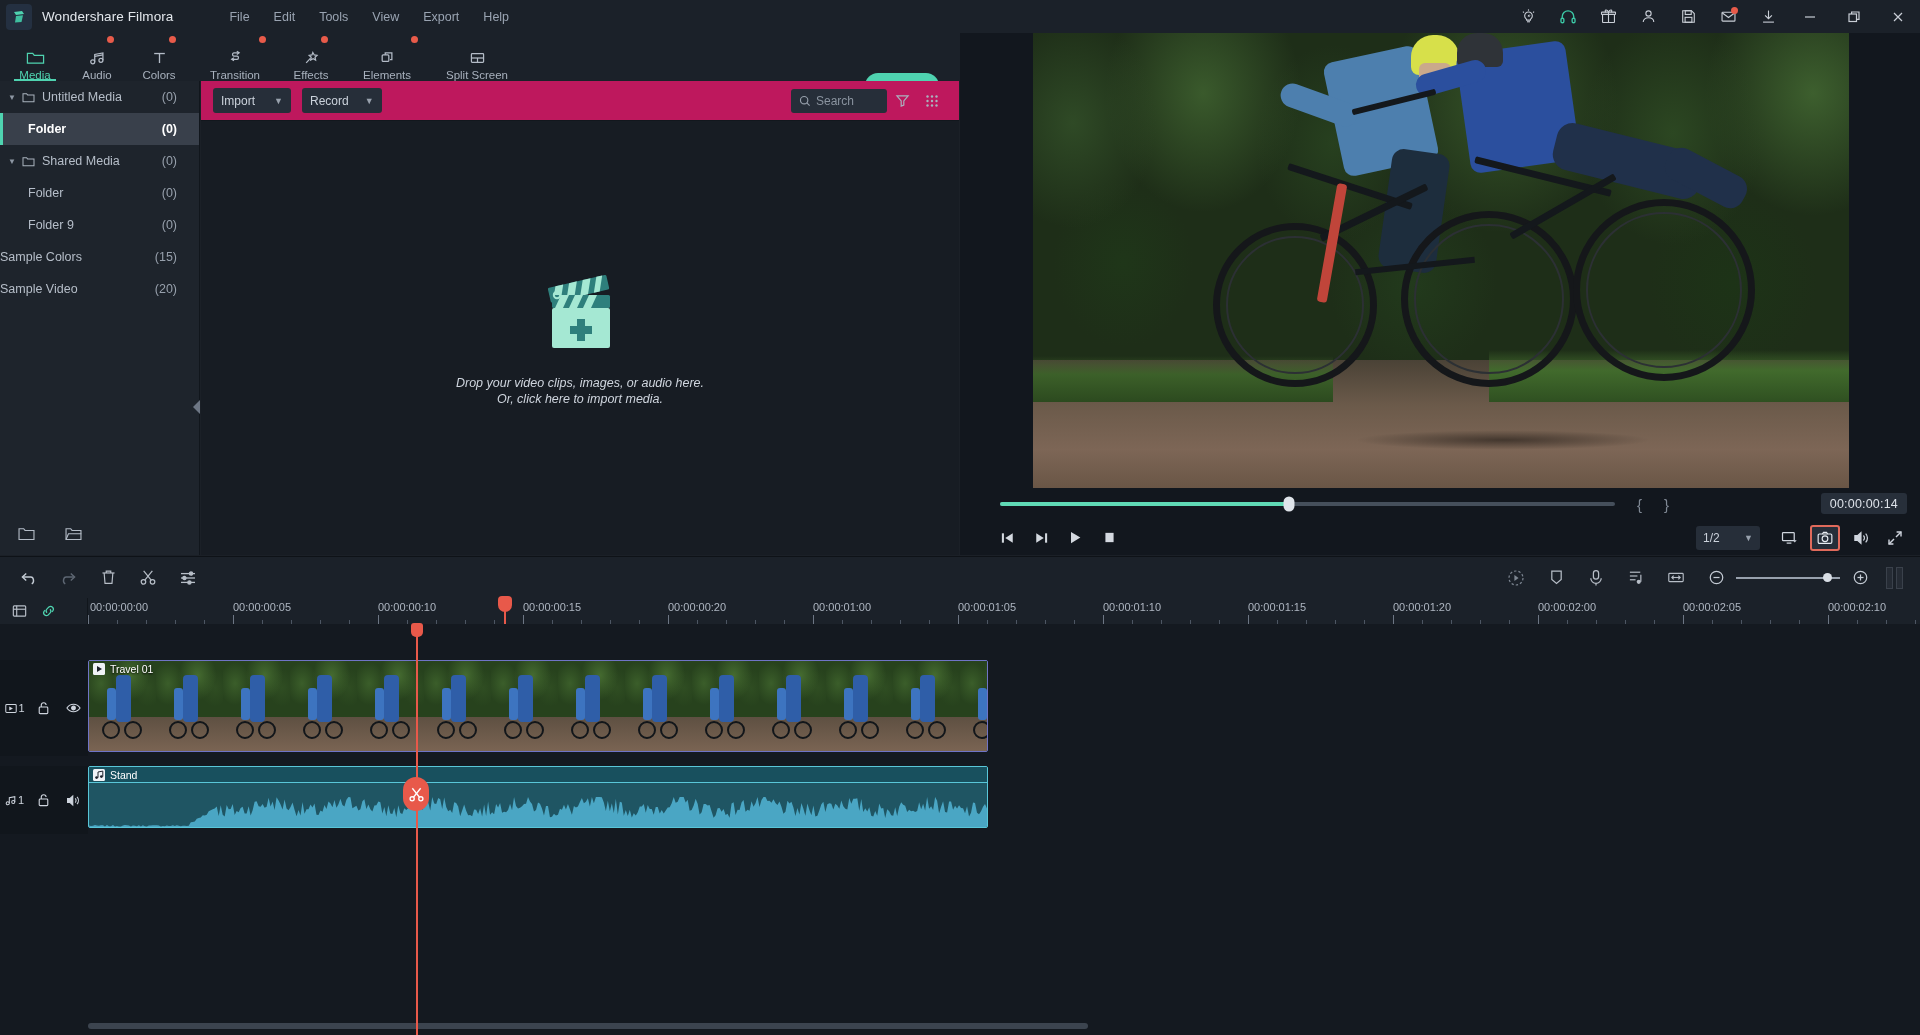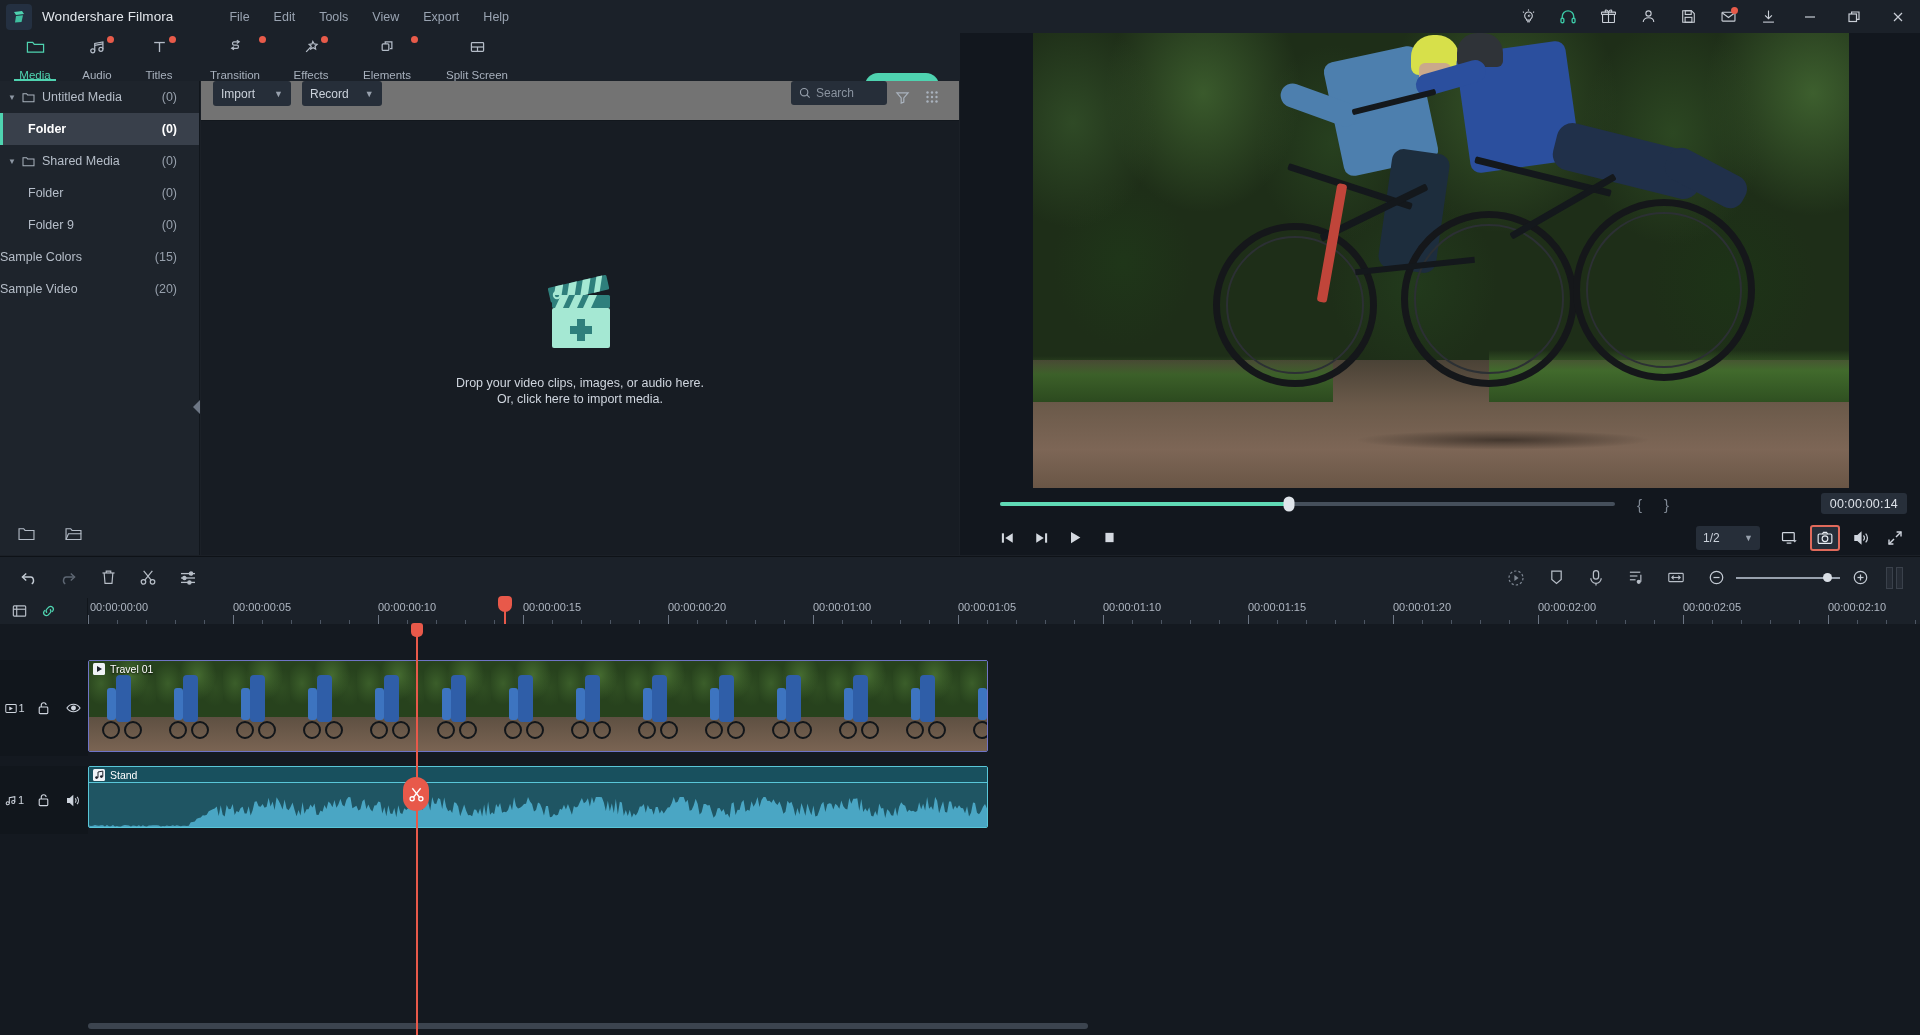--- a/index.html
+++ b/index.html
@@ -44,21 +44,21 @@
     background: #e85b4a; top: 7px; right: 10px;
   }
 
   
   .navtabs {
     position: absolute; left: 0; top: 33px; width: 1920px; height: 48px;
     background: #1b2129; display: flex; align-items: flex-start; padding-left: 4px;
   }
   .nav-tab {
     width: 62px; height: 48px; display: flex; flex-direction: column;
-    align-items: center; justify-content: space-between; padding-top: 4px;
+    align-items: center; justify-content: flex-end; padding-top: 4px;
     position: relative; cursor: default;
   }
   .nav-tab .nt-ico { height: 19px; display: flex; align-items: center; }
   .nav-tab .nt-lbl { font-size: 11.5px; color: #a8b1bd; margin-top: 2px; white-space: nowrap; }
   .nav-tab.active .nt-lbl { color: #4fd3b0; }
   .nav-tab.active::after {
     content: ""; position: absolute; bottom: 0; left: 10px; right: 10px;
     height: 2px; background: #4fd3b0;
   }
   .nav-tab.wide { width: 90px; }
@@ -104,22 +104,22 @@
     position: absolute; left: 192px; top: 316px; width: 9px; height: 20px;
     display: flex; align-items: center; justify-content: center; cursor: default;
   }
 
   
   .mediapanel {
     position: absolute; left: 201px; top: 81px; width: 758px; height: 474px;
     background: #171c23;
   }
   .mp-toolbar {
-    height: 40px; display: flex; padding: 0 12px;
-    background: #737373; border-bottom: 1px solid #12171d;
+    height: 40px; display: flex; align-items: center; padding: 0 12px;
+    background: #be185d; border-bottom: 1px solid #12171d;
   }
   .drop-sel {
     height: 25px; background: #262e39; border-radius: 3px; display: flex;
     align-items: center; padding: 0 8px; font-size: 12px; color: #cbd2db;
     margin-right: 11px; cursor: default; min-width: 78px; justify-content: space-between;
   }
   .drop-sel .chev { margin-left: 16px; font-size: 9px; color: #98a1ad; }
   .mp-spacer { flex: 1; }
   .search-box {
     width: 96px; height: 24px; background: #262e39; border-radius: 3px;
@@ -128,20 +128,21 @@
   .search-box input {
     background: transparent; border: 0; outline: none; color: #cbd2db;
     font-size: 12px; width: 60px; font-family: "Liberation Sans", sans-serif;
   }
   .search-box input::placeholder { color: #8a939f; }
   .mp-icon { width: 30px; height: 32px; display: flex; align-items: center; justify-content: center; cursor: default; }
   .dropzone {
     position: absolute; left: 0; top: 40px; width: 758px; height: 434px;
     display: flex; flex-direction: column; align-items: center; justify-content: center;
     cursor: default;
+    font-style: italic;
   }
   .dz-text { margin-top: 22px; font-size: 12.5px; color: #cfd5de; text-align: center; line-height: 16px; }
 
   
   .player {
     position: absolute; left: 960px; top: 33px; width: 960px; height: 522px;
     background: #12171e;
   }
   .video-stage {
     position: absolute; left: 73px; top: 0px; width: 816px; height: 455px;
@@ -427,21 +428,21 @@
       <span class="nt-dot"></span>
     </div>
 
     <div class="nav-tab">
       <span class="nt-ico">
         <svg width="19" height="16" viewBox="0 0 20 16" fill="none" stroke="#b4bcc7" stroke-width="1.4">
           <path d="M4.4 3.3h11.2"></path>
             <path d="M10 3.3v10"></path>
         </svg>
       </span>
-      <span class="nt-lbl">Titles</span>
+      <span class="nt-lbl">Colors</span>
       <span class="nt-dot"></span>
     </div>
 
     <div class="nav-tab wide">
       <span class="nt-ico">
         <svg width="19" height="16" viewBox="0 0 20 16" fill="none" stroke="#b4bcc7" stroke-width="1.3">
           <path d="M13.6 2.6H8.4c-2 0-2 3.4 0 3.4h3.2c2 0 2 3.4 0 3.4H6.2"></path>
           <path d="M11.4 1l2.4 1.6-2.4 1.6"></path>
             <path d="M8.4 7.8L6 9.4l2.4 1.6"></path>
         </svg>

